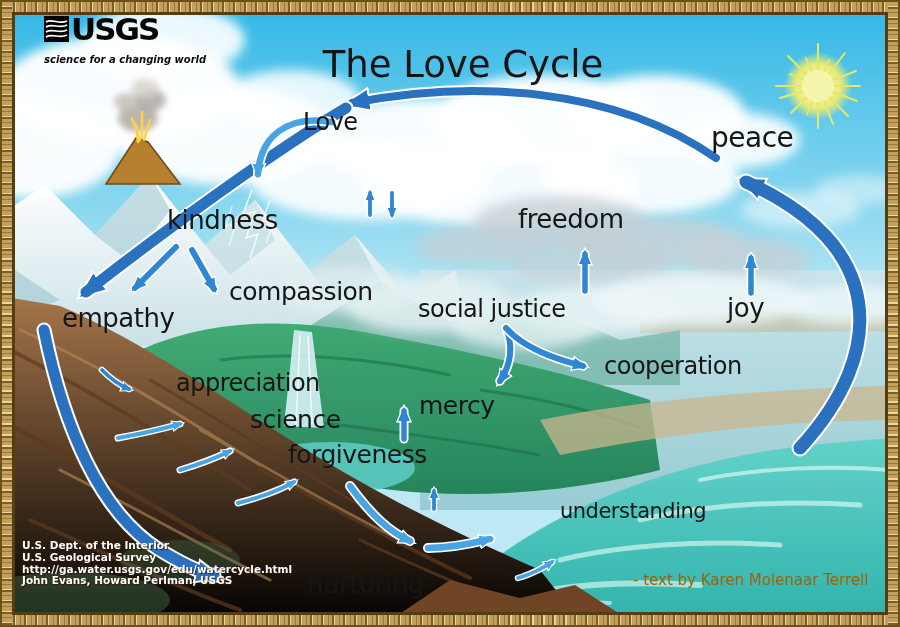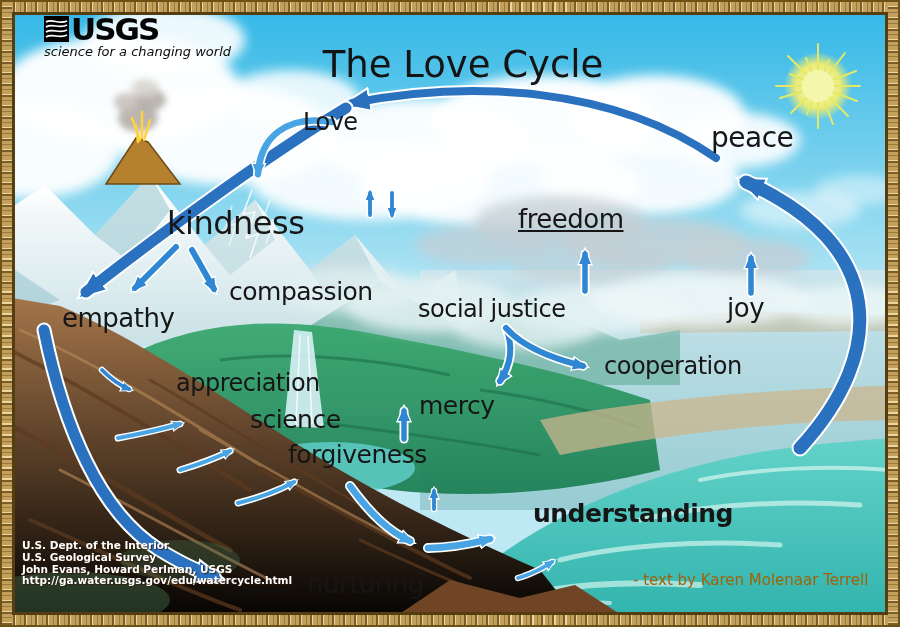--- a/index.html
+++ b/index.html
@@ -12,21 +12,21 @@
   .dark{stroke:#2a72c0;}
   .mid{stroke:#2f86d2;}
   .light{stroke:#49a4e4;}
   
   .title{position:absolute;top:30px;left:0;width:100%;text-align:center;margin:13px;
          font-size:37px;font-weight:400;color:#141414;letter-spacing:0;}
   .lbl{position:absolute;color:#161616;white-space:nowrap;line-height:1;letter-spacing:-0.5px;}
   .logo{position:absolute;left:44px;top:16px;}
   .logo-row{display:flex;align-items:flex-start;gap:2px;}
   .usgs{font-weight:700;font-size:31px;line-height:27px;color:#050505;letter-spacing:-2px;}
-  .tagline{display:block;font-size:13px;font-weight:400;font-style:italic;color:#0a0a0a;margin-top:1px;}
+  .tagline{display:block;font-size:10px;font-weight:700;font-style:italic;color:#0a0a0a;margin-top:11px;}
   .credits{position:absolute;left:22px;top:540px;color:#ffffff;font-weight:700;
            font-size:10.5px;line-height:11.8px;text-shadow:1px 1px 1px rgba(50,25,5,.85);}
   .attribution{position:absolute;left:633px;top:571px;font-size:15px;color:#a16207;}
   
   .frame{position:absolute;inset:0;pointer-events:none;}
   .fr-edge{position:absolute;inset:0;border:2px solid #6e5115;}
   .fr-band{position:absolute;background:#c2a05c;}
   .fr-top,.fr-bottom{left:2px;right:2px;height:10px;
      background-image:repeating-linear-gradient(90deg,rgba(92,64,16,.7) 0 2px,rgba(240,219,164,.9) 2px 3.5px,rgba(0,0,0,0) 3.5px 7px,rgba(92,64,16,.4) 7px 8px,rgba(0,0,0,0) 8px 11px);background-color:#c2a05c;}
   .fr-top{top:2px;} .fr-bottom{bottom:2px;}
@@ -346,41 +346,41 @@
       </svg>
       <span class="usgs">USGS</span>
     </div>
     <span class="tagline">science for a changing world</span>
   </div>
 
   <h1 class="title">The Love Cycle</h1>
 
   <div id="labels">
       <span class="lbl" style="left: 303px; top: 110px; font-size: 24px;">Love</span>
-      <span class="lbl" style="left: 167px; top: 207px; font-size: 32px;">kindness</span>
+      <span class="lbl" style="left: 167px; top: 207px; font-size: 26px;">kindness</span>
       <span class="lbl" style="left: 229px; top: 279px; font-size: 25px;">compassion</span>
       <span class="lbl" style="left: 62px; top: 305px; font-size: 26px;">empathy</span>
-      <span class="lbl" style="left: 518px; top: 206px; font-size: 26px; text-decoration: underline;">freedom</span>
+      <span class="lbl" style="left: 518px; top: 206px; font-size: 26px;">freedom</span>
       <span class="lbl" style="left: 418px; top: 297px; font-size: 24px; text-align: center;">social justice</span>
       <span class="lbl" style="left: 727px; top: 295px; font-size: 26px;">joy</span>
       <span class="lbl" style="left: 711px; top: 124px; font-size: 28px;">peace</span>
       <span class="lbl" style="left: 604px; top: 354px; font-size: 24px;">cooperation</span>
       <span class="lbl" style="left: 419px; top: 393px; font-size: 25px;">mercy</span>
       <span class="lbl" style="left: 176px; top: 371px; font-size: 24px;">appreciation</span>
       <span class="lbl" style="left: 250px; top: 407px; font-size: 25px;">science</span>
       <span class="lbl" style="left: 288px; top: 442px; font-size: 25px;">forgiveness</span>
-      <span class="lbl" style="left: 533px; top: 501px; font-size: 25px; font-weight: bold;">understanding</span>
+      <span class="lbl" style="left: 560px; top: 501px; font-size: 21px;">understanding</span>
       <span class="lbl" style="left: 307px; top: 571px; font-size: 26px;">nurturing</span>
     </div>
 
   <div class="credits">
     <div>U.S. Dept. of the Interior</div>
     <div>U.S. Geological Survey</div>
+    <div>http://ga.water.usgs.gov/edu/watercycle.html</div>
     <div>John Evans, Howard Perlman, USGS</div>
-    <div>http://ga.water.usgs.gov/edu/watercycle.html</div>
   </div>
 
   <div class="attribution">- text by Karen Molenaar Terrell</div>
 
   <div class="frame">
     <div class="fr-edge"></div>
     <div class="fr-band fr-top"></div>
     <div class="fr-band fr-bottom"></div>
     <div class="fr-band fr-left"></div>
     <div class="fr-band fr-right"></div>

